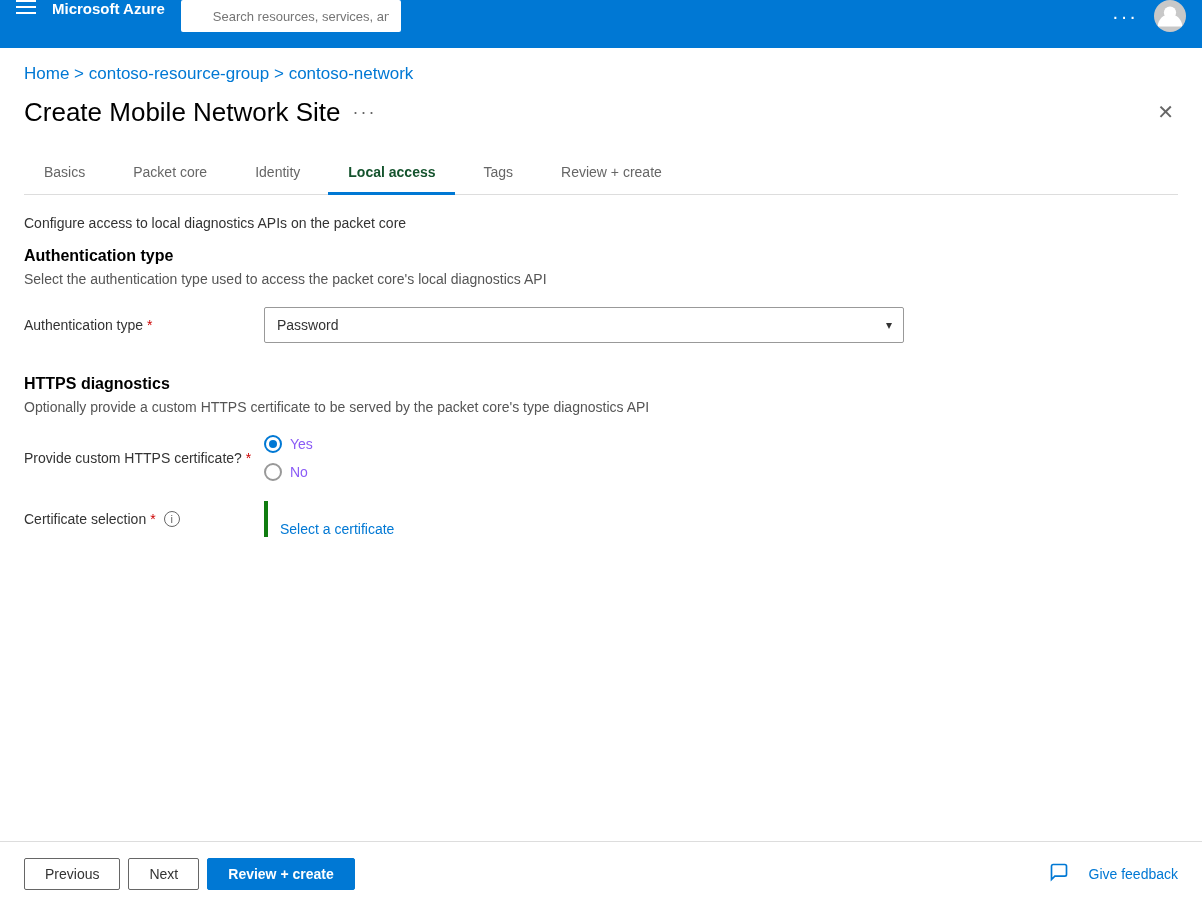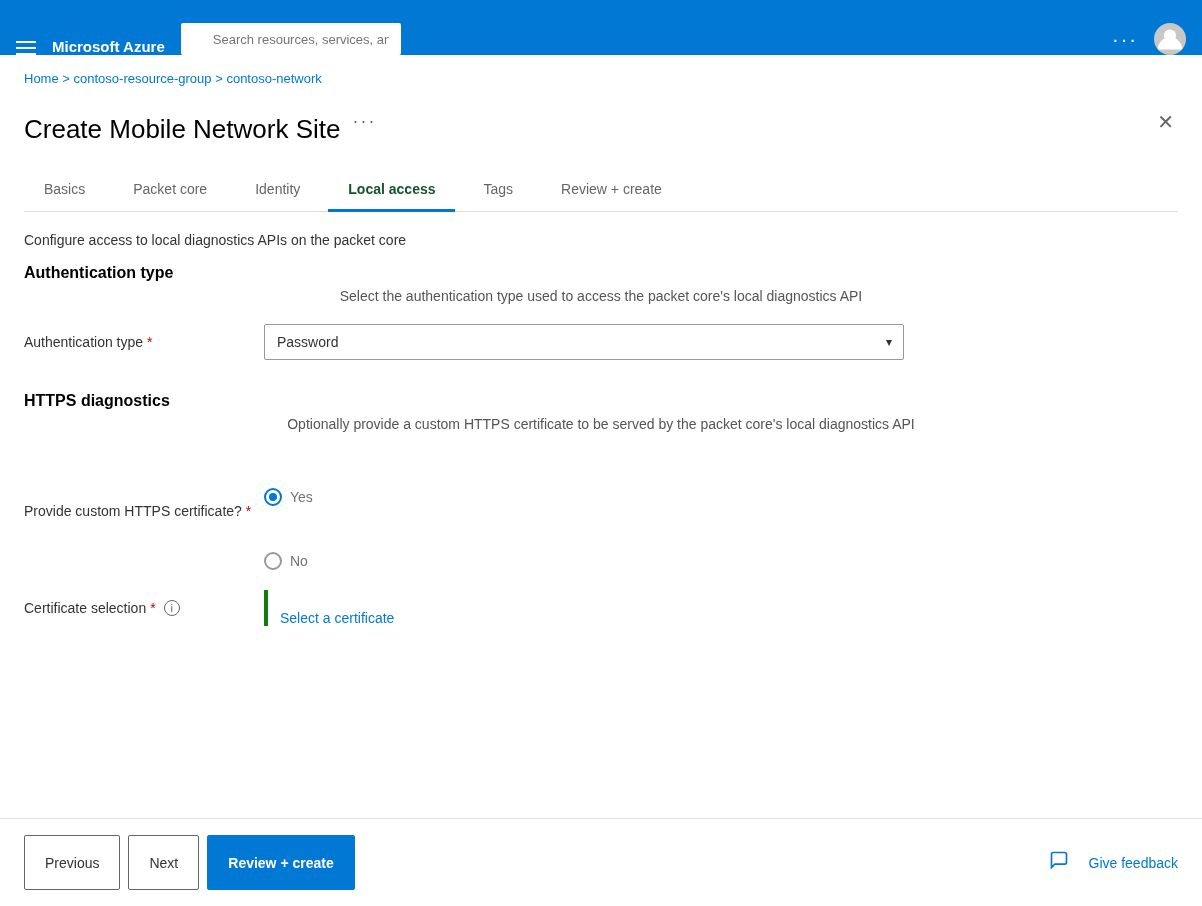--- a/index.html
+++ b/index.html
@@ -1,23 +1,23 @@
 <!DOCTYPE html>
 <html><head>
   <meta charset="utf-8">
   <style>
     * { box-sizing: border-box; margin: 0; padding: 0; }
     body { font-family: 'Segoe UI', Arial, sans-serif; font-size: 14px; color: #333; background: #fff; }
 
     
     .topbar {
       background: #0078d4;
-      height: 55px;
-      display: flex;
-      align-items: flex-end;
+      height: 48px;
+      display: flex;
+      align-items: flex-start;
       padding: 0 16px;
       gap: 16px;
     }
     .topbar-hamburger {
       color: #fff;
       font-size: 18px;
       cursor: pointer;
       display: flex;
       flex-direction: column;
       gap: 4px;
@@ -86,21 +86,21 @@
     .avatar svg { width: 28px; height: 28px; }
 
     
     .page-wrapper {
       padding: 16px 24px 0 24px;
       max-width: 1202px;
     }
 
     
     .breadcrumb {
-      font-size: 13px;
+      font-size: 17px;
       color: #0078d4;
       margin-bottom: 12px;
     }
     .breadcrumb a { color: #0078d4; text-decoration: none; }
     .breadcrumb span { color: #0078d4; }
 
     
     .page-title-row {
       display: flex;
       align-items: center;
@@ -109,21 +109,20 @@
     }
     .page-title-left {
       display: flex;
       align-items: center;
       gap: 12px;
     }
     .page-title {
       font-size: 26px;
       font-weight: 300;
       color: #000;
-      margin-top: 16px;
     }
     .page-title-dots {
       font-size: 18px;
       color: #666;
       cursor: pointer;
       letter-spacing: 2px;
     }
     .close-btn {
       background: none;
       border: none;
@@ -169,21 +168,20 @@
     .form-section-title {
       font-size: 16px;
       font-weight: 600;
       color: #000;
       margin-bottom: 6px;
     }
     .form-section-subtitle {
       font-size: 14px;
       color: #555;
       margin-bottom: 20px;
-      text-align: center;
     }
 
     
     .form-row {
       display: flex;
       align-items: center;
       margin-bottom: 16px;
     }
     .form-label {
       min-width: 240px;
@@ -249,22 +247,21 @@
       display: flex;
       flex-direction: column;
       gap: 10px;
     }
     .radio-option {
       display: flex;
       align-items: center;
       gap: 8px;
       cursor: pointer;
       font-size: 14px;
-      color: #737373;
-      margin-top: 36px;
+      color: #8b5cf6;
     }
     .radio-circle {
       width: 18px;
       height: 18px;
       border-radius: 50%;
       border: 2px solid #999;
       display: flex;
       align-items: center;
       justify-content: center;
       flex-shrink: 0;
@@ -306,21 +303,21 @@
       left: 0;
       right: 0;
       background: #fff;
       border-top: 1px solid #ddd;
       padding: 16px 24px;
       display: flex;
       align-items: center;
       gap: 8px;
     }
     .btn {
-      height: 55px;
+      height: 32px;
       padding: 0 20px;
       font-size: 14px;
       border-radius: 2px;
       cursor: pointer;
       font-family: 'Segoe UI', Arial, sans-serif;
     }
     .btn-outline {
       background: #fff;
       border: 1px solid #666;
       color: #333;
@@ -415,21 +412,21 @@
             <option>Certificate</option>
           </select>
           <span class="dropdown-arrow">▾</span>
         </div>
       </div>
     </div>
   </div>
 
   <div class="form-section">
     <div class="form-section-title">HTTPS diagnostics</div>
-    <div class="form-section-subtitle">Optionally provide a custom HTTPS certificate to be served by the packet core's local diagnostics API</div>
+    <div class="form-section-subtitle">Optionally provide a custom HTTPS certificate to be served by the packet core's type diagnostics API</div>
 
     <div class="form-row">
       <div class="form-label">
         <span>Provide custom HTTPS certificate?</span>
         <span class="required-star">*</span>
       </div>
       <div class="radio-group">
         <label class="radio-option">
           <div class="radio-circle checked"></div>
           <span>Yes</span>

